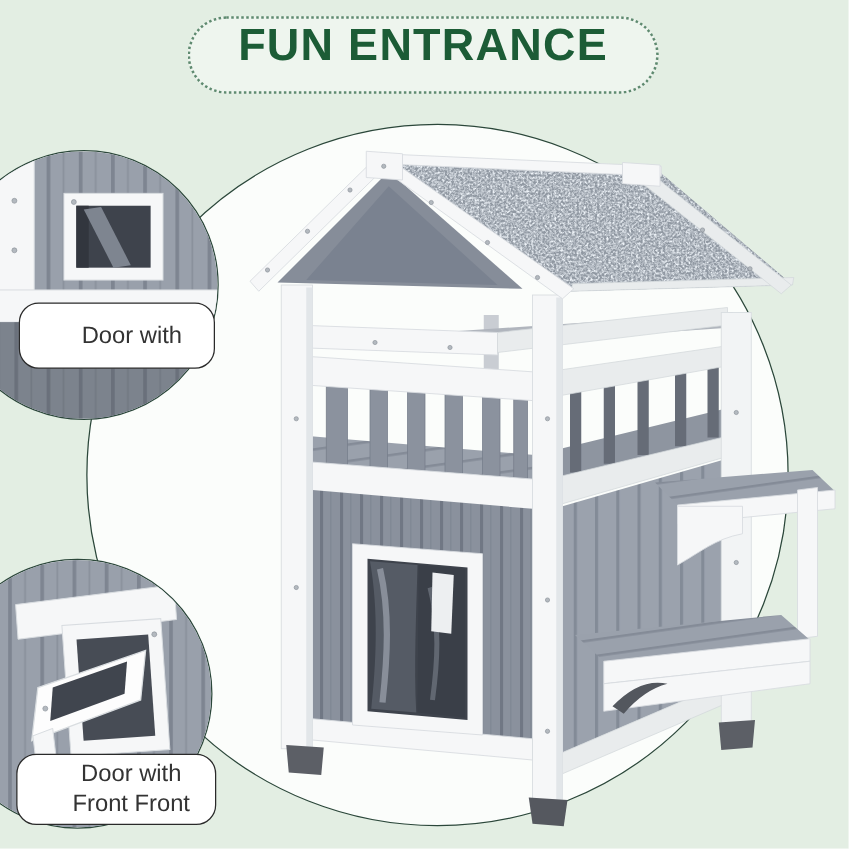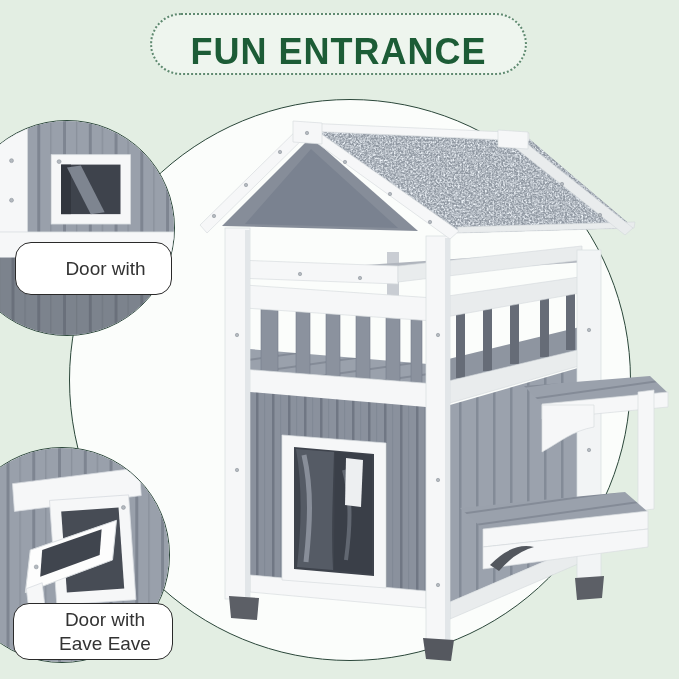--- a/index.html
+++ b/index.html
@@ -6,21 +6,21 @@
     font-family:"Liberation Sans",sans-serif;}
   .stage{position:relative;width:679px;height:679px;background:var(--page_bg,#e3eee3);overflow:hidden;}
 
   
   .big-circle{position:absolute;left:69px;top:99px;width:562px;height:562px;border-radius:50%;
     background:var(--circle_bg,#fbfdfb);border:1px solid var(--outline,#2b473a);box-sizing:border-box;z-index:0;}
 
   
   .banner{position:absolute;left:150px;top:13px;width:377px;height:62px;box-sizing:border-box;
     border:2px dotted var(--banner_dots,#5f8a70);border-radius:32px;background:var(--banner_bg,#eef5ee);
-    display:flex;align-items:flex-end;justify-content:center;z-index:6;}
+    display:flex;align-items:flex-start;justify-content:center;z-index:6;}
   .banner span{font-weight:700;font-size:36px;letter-spacing:1px;color:var(--banner_text,#1c5c36);}
 
   
   svg.house{position:absolute;left:0;top:0;width:679px;height:679px;z-index:1;}
 
   
   .callout{position:absolute;width:216px;height:216px;border-radius:50%;overflow:hidden;
     border:1.4px solid var(--outline,#2b473a);background:#fff;box-sizing:border-box;z-index:4;}
   .callout-top{left:-41px;top:120px;}
   .callout-bottom{left:-46px;top:447px;}
@@ -222,20 +222,20 @@
       <polygon points="88,103 148,82 146,108 86,130" fill="#40454e"></polygon>
       <polygon points="72,142 88,136 94,188 78,193" fill="#f6f7f8" stroke="#d8dce0" stroke-width=".8"></polygon>
       <g fill="#b3b9bf" stroke="#868d95" stroke-width=".5">
         <circle cx="82" cy="120" r="2"></circle>
           <circle cx="170" cy="60" r="2"></circle>
       </g>
     </svg>
   </div>
   <div class="label label-bottom">
     <div>Door with</div>
-    <div>Eave Eave</div>
+    <div>Front Front</div>
   </div>
 
   <div class="banner">
     <span>FUN ENTRANCE</span>
   </div>
 
 </div>
 
 </body></html>

